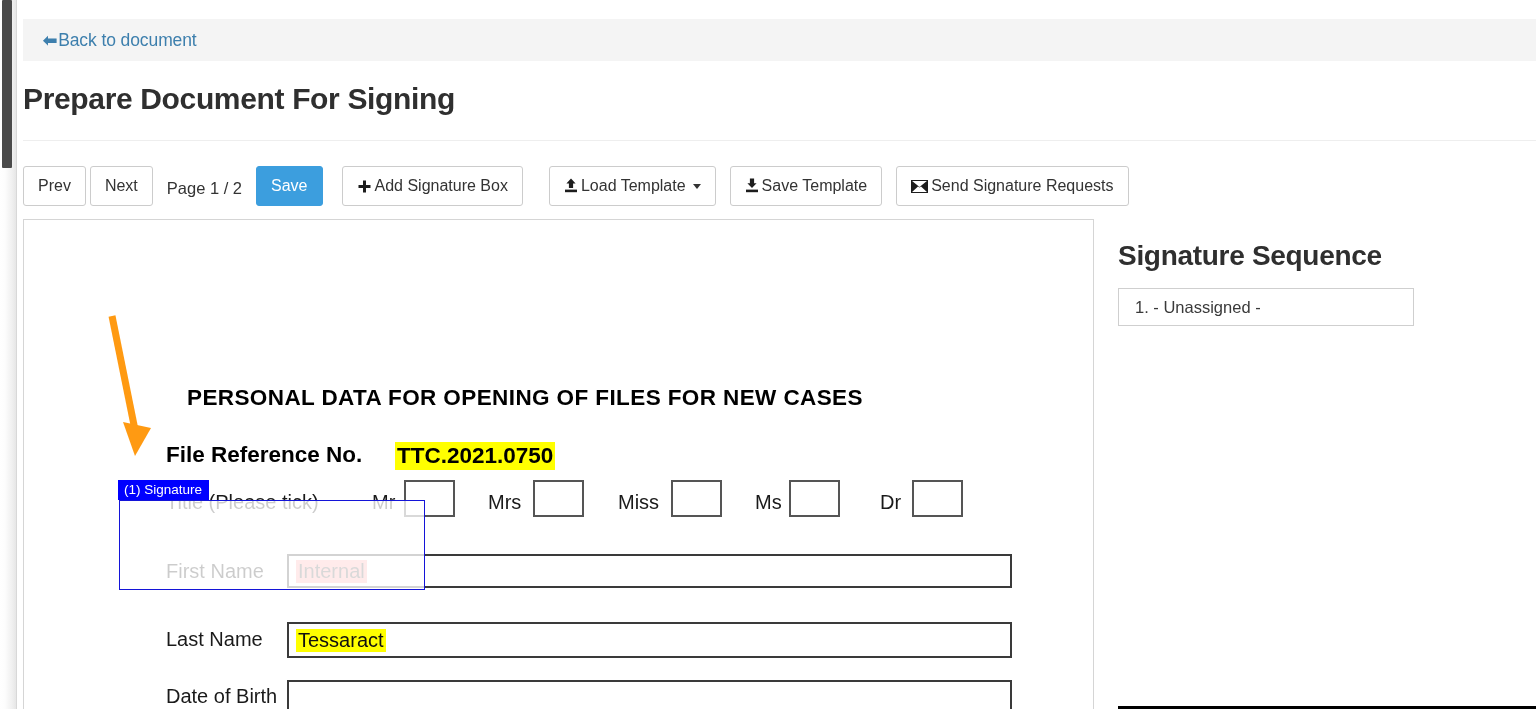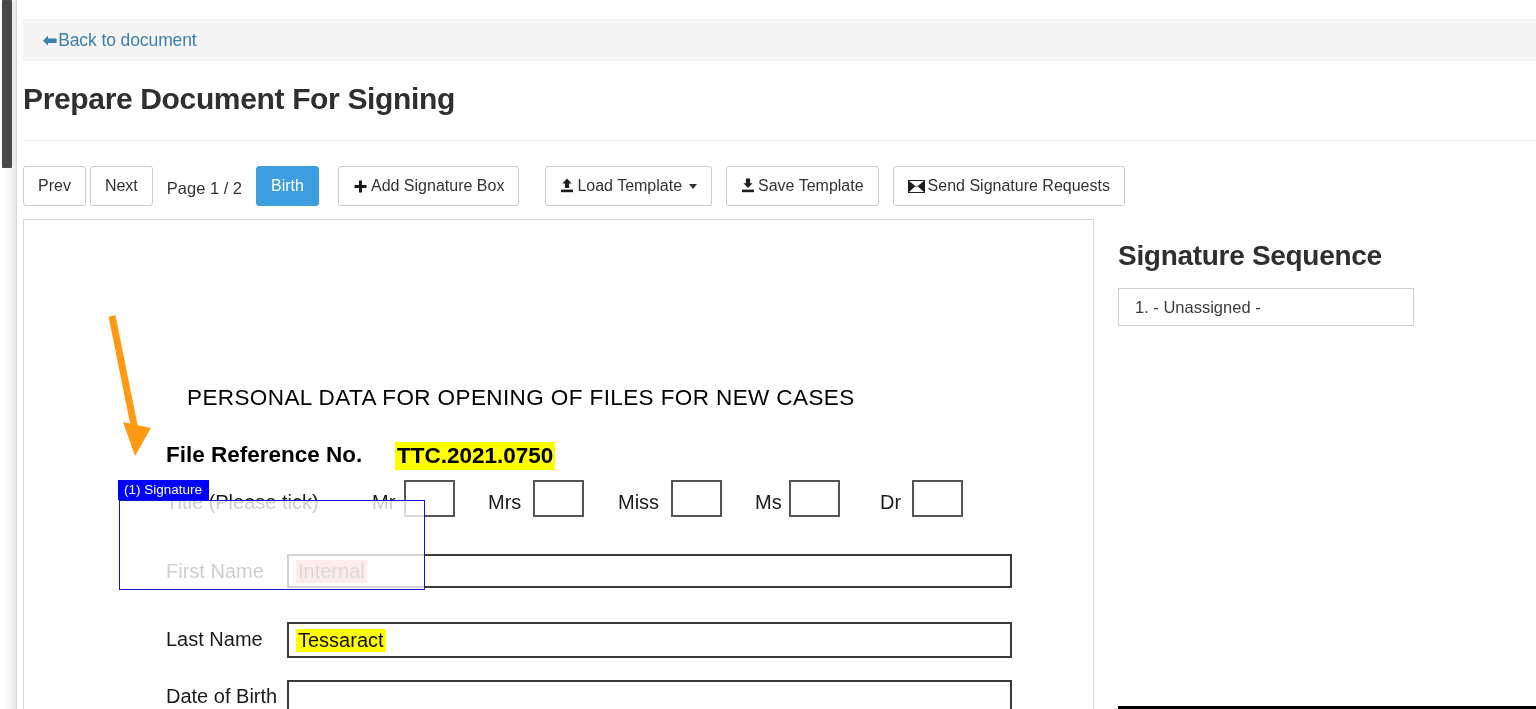--- a/index.html
+++ b/index.html
@@ -161,21 +161,21 @@
   
   .doc-text {
     position: absolute;
     font-family: "Liberation Sans", sans-serif;
     color: #000000;
     white-space: nowrap;
   }
   #doc-heading {
     left: 163px; top: 165px;
     font-size: 22.5px;
-    font-weight: normal;
+    font-weight: bold;
     letter-spacing: 0.4px;
   }
   #doc-fileref-label {
     left: 142px; top: 222px;
     font-size: 22.5px;
     font-weight: bold;
   }
   #doc-fileref-value {
     left: 371px; top: 222px;
     font-size: 22.5px;
@@ -315,21 +315,21 @@
 
   <div id="toolbar">
     <button class="tb-btn" id="btn-prev">
       <span>Prev</span>
     </button>
     <button class="tb-btn" id="btn-next">
       <span>Next</span>
     </button>
     <div id="page-indicator">Page 1 / 2</div>
     <button class="tb-btn primary" id="btn-save">
-      <span>Birth</span>
+      <span>Save</span>
     </button>
 
     <button class="tb-btn" id="btn-add-sig">
       <span class="tb-icon">
         <svg width="15" height="15" viewBox="0 0 16 16">
             <path d="M6.4 1.6h3.2v4.8h4.8v3.2H9.6v4.8H6.4V9.6H1.6V6.4h4.8z" fill="#1d1d1d"></path>
           </svg>
       </span>
       <span>Add Signature Box</span>
     </button>

